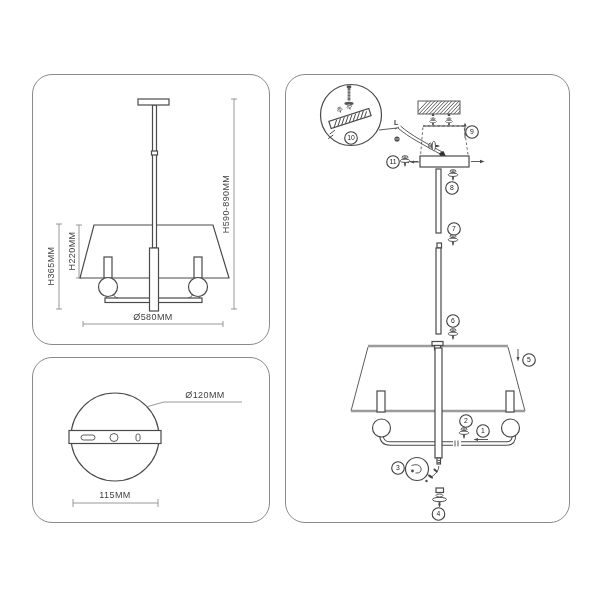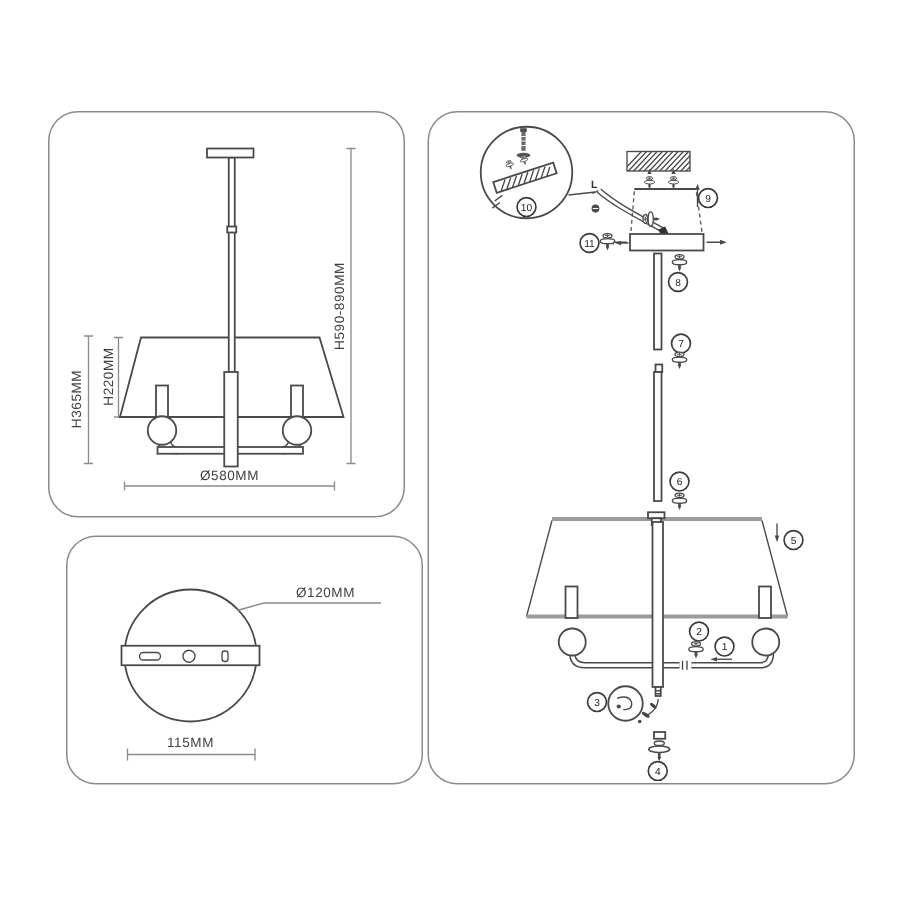--- a/index.html
+++ b/index.html
@@ -5,21 +5,21 @@
   html,body{margin:0;padding:0;}
   body{
     width:600px;height:600px;background:#ffffff;position:relative;
     font-family:"Liberation Sans",sans-serif;
   }
   .panel{
     position:absolute;background:#fff;border:1.4px solid #8a8a8a;
     border-radius:20px;box-sizing:border-box;overflow:hidden;
   }
   #panel-dimensions{left:32px;top:74px;width:238px;height:271px;}
-  #panel-canopy{left:44px;top:357px;width:238px;height:166px;}
+  #panel-canopy{left:32px;top:357px;width:238px;height:166px;}
   #panel-assembly{left:285px;top:74px;width:285px;height:449px;}
   svg{display:block}
   .ln{stroke:#4a4a4a;stroke-width:1.2;fill:none}
   .lnthin{stroke:#4a4a4a;stroke-width:0.9;fill:none}
   .lnw{stroke:#4a4a4a;stroke-width:1.2;fill:#ffffff}
   .dim{stroke:#8c8c8c;stroke-width:0.9;fill:none}
   .dimtxt{font-size:9px;fill:#3f3f3f;letter-spacing:0.4px}
   .rim{stroke:#9b9b9b;stroke-width:2.6;fill:none}
   .badge-c{fill:#fff;stroke:#3a3a3a;stroke-width:1.1}
   .badge-t{font-size:6.8px;fill:#222;text-anchor:middle}

